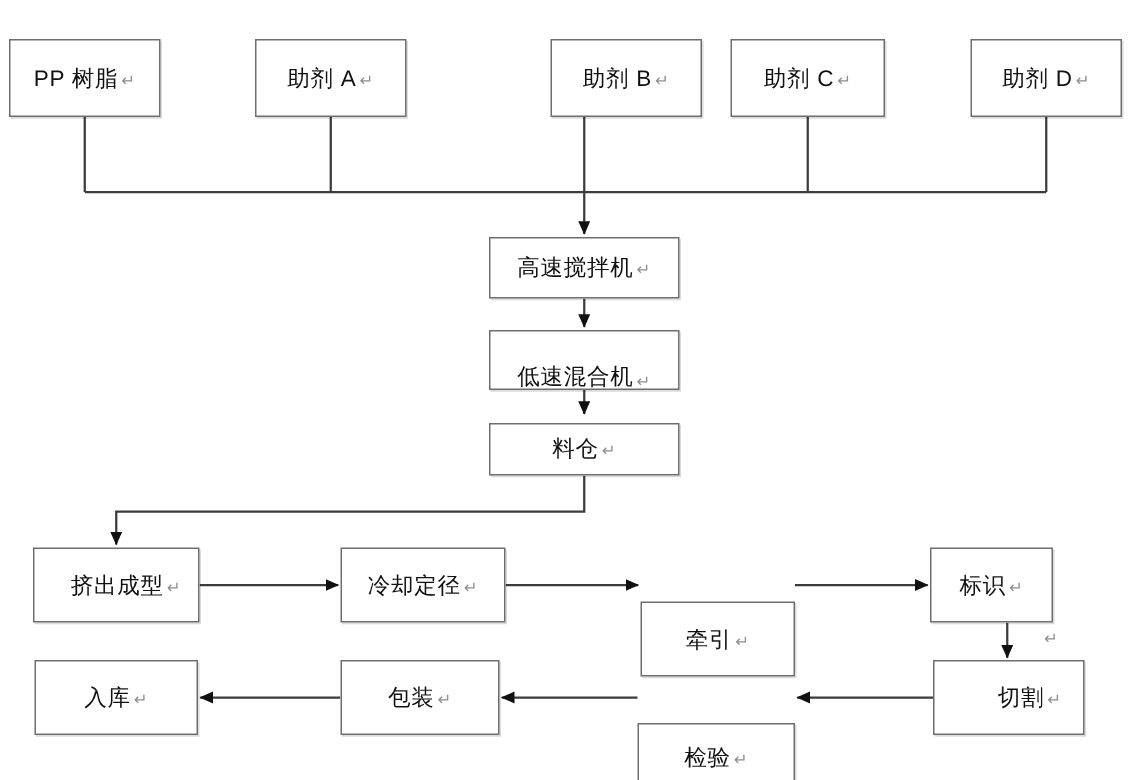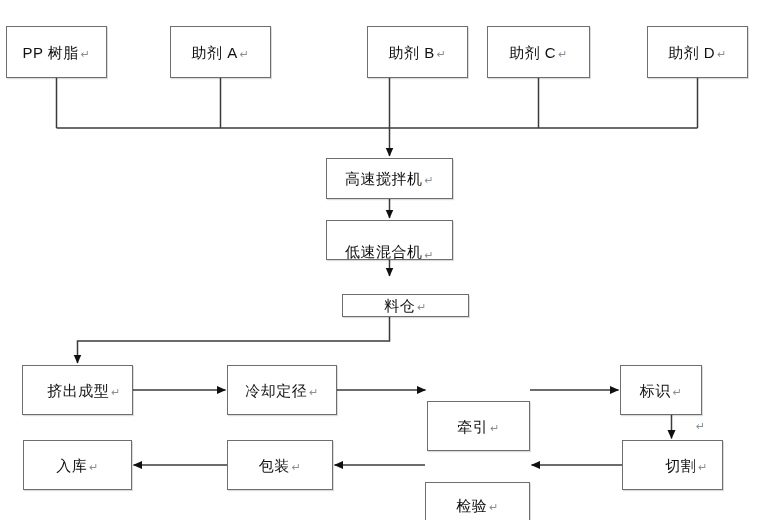--- a/index.html
+++ b/index.html
@@ -105,21 +105,21 @@
       <span class="pmark" style="color: rgb(138, 144, 154);">↵</span>
     </div>
     <div class="node" style="left: 326px; top: 158px; width: 127px; height: 41px; border-color: rgb(110, 110, 110); background: rgb(255, 255, 255); color: rgb(17, 17, 17);">
       <span class="node-label">高速搅拌机</span>
       <span class="pmark" style="color: rgb(138, 144, 154);">↵</span>
     </div>
     <div class="node" style="left: 326px; top: 220px; width: 127px; height: 40px; border-color: rgb(110, 110, 110); background: rgb(255, 255, 255); color: rgb(17, 17, 17); align-items: flex-end;">
       <span class="node-label">低速混合机</span>
       <span class="pmark" style="color: rgb(138, 144, 154);">↵</span>
     </div>
-    <div class="node" style="left: 326px; top: 294px; width: 127px; height: 23px; border-color: rgb(110, 110, 110); background: rgb(255, 255, 255); color: rgb(17, 17, 17); margin-left: 16px;">
+    <div class="node" style="left: 326px; top: 282px; width: 127px; height: 35px; border-color: rgb(110, 110, 110); background: rgb(255, 255, 255); color: rgb(17, 17, 17);">
       <span class="node-label">料仓</span>
       <span class="pmark" style="color: rgb(138, 144, 154);">↵</span>
     </div>
     <div class="node" style="left: 22px; top: 365px; width: 111px; height: 50px; border-color: rgb(110, 110, 110); background: rgb(255, 255, 255); color: rgb(17, 17, 17); padding-left: 13px;">
       <span class="node-label">挤出成型</span>
       <span class="pmark" style="color: rgb(138, 144, 154);">↵</span>
     </div>
     <div class="node" style="left: 227px; top: 365px; width: 110px; height: 50px; border-color: rgb(110, 110, 110); background: rgb(255, 255, 255); color: rgb(17, 17, 17);">
       <span class="node-label">冷却定径</span>
       <span class="pmark" style="color: rgb(138, 144, 154);">↵</span>

